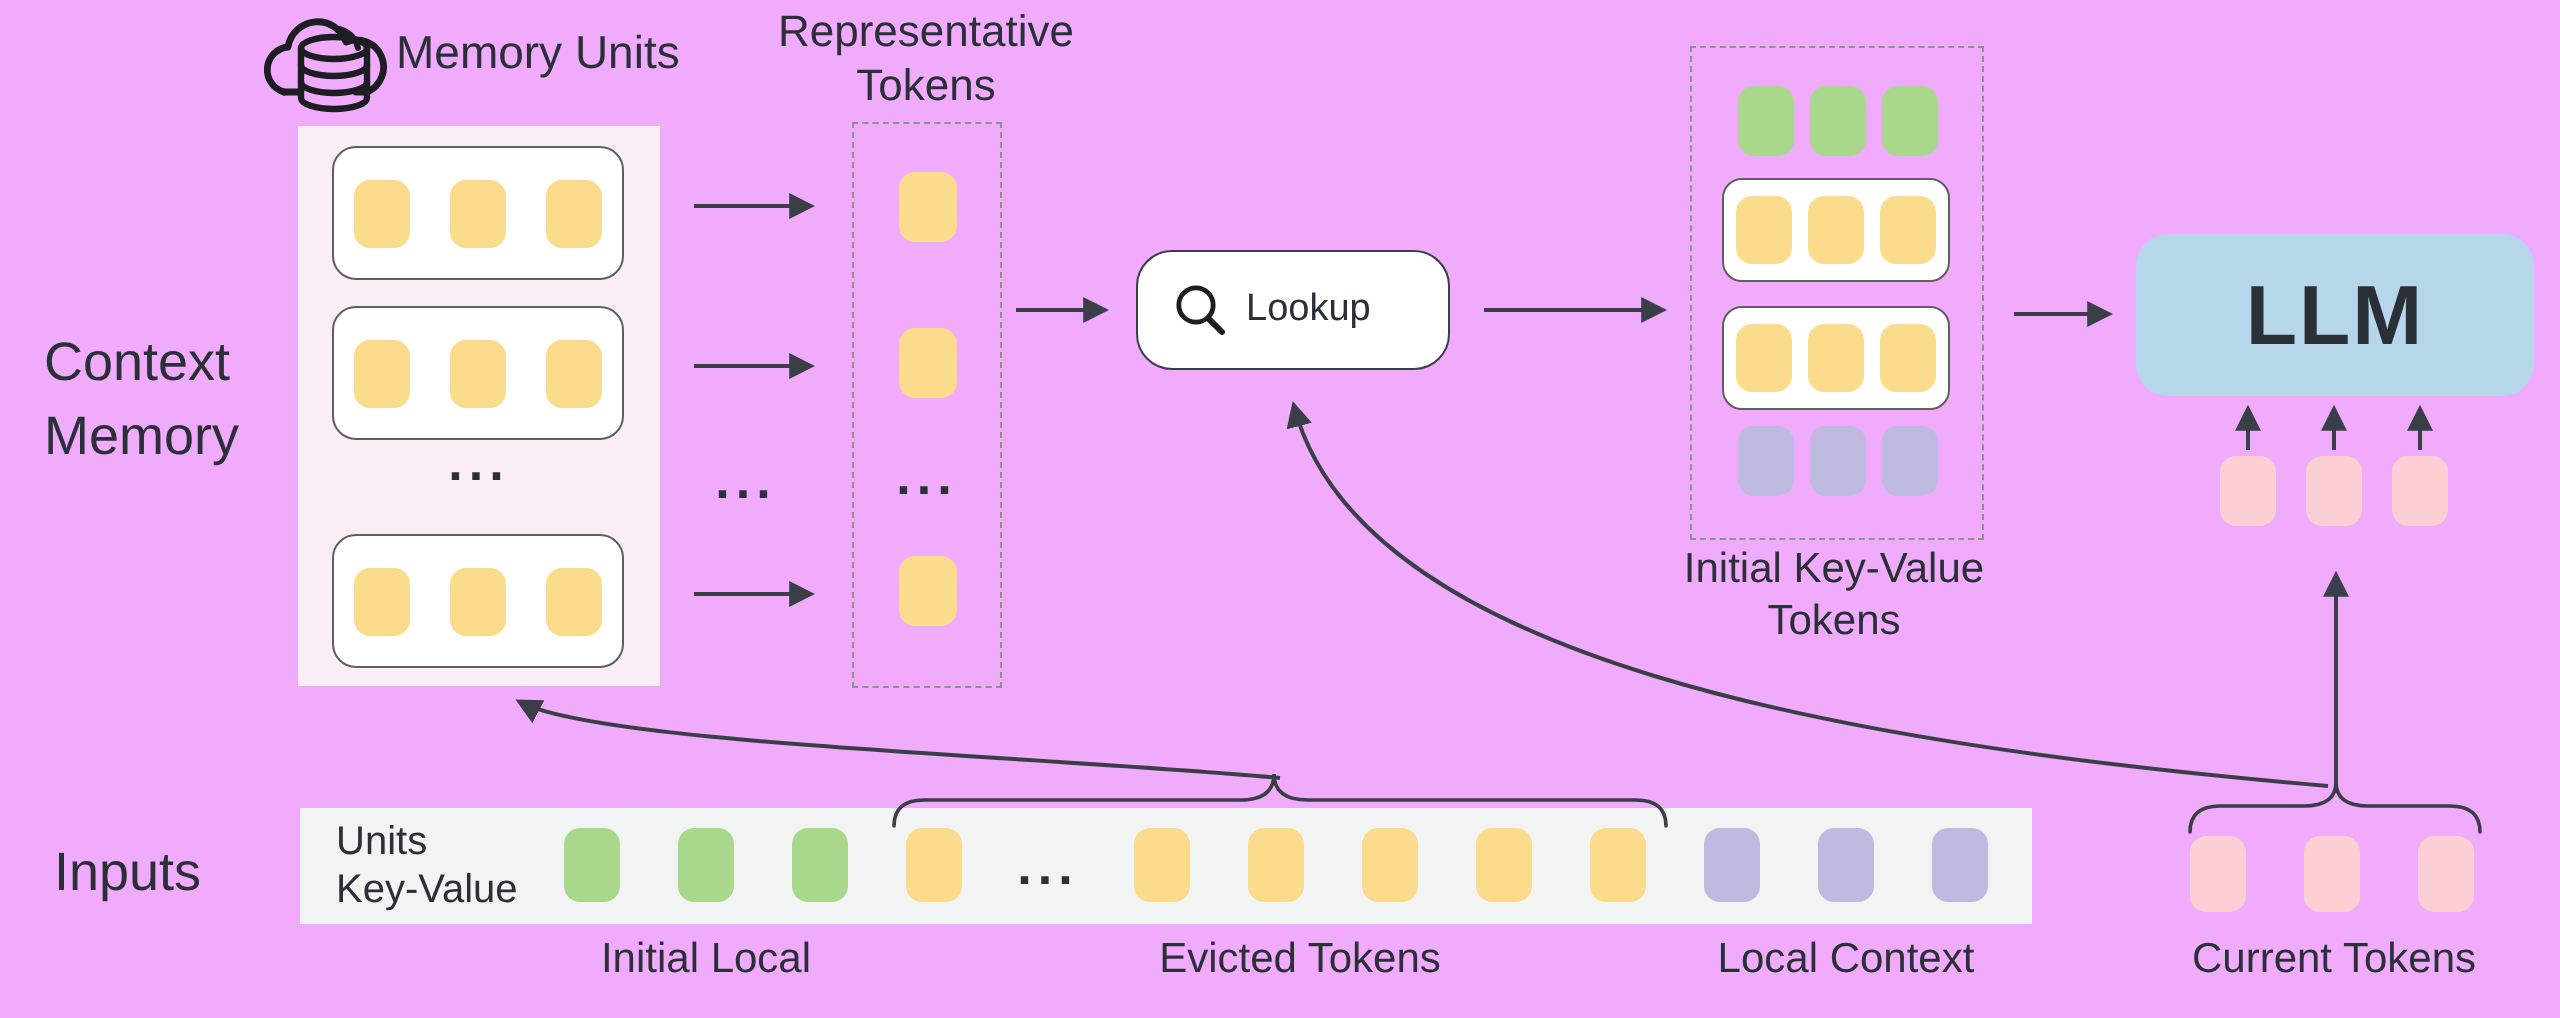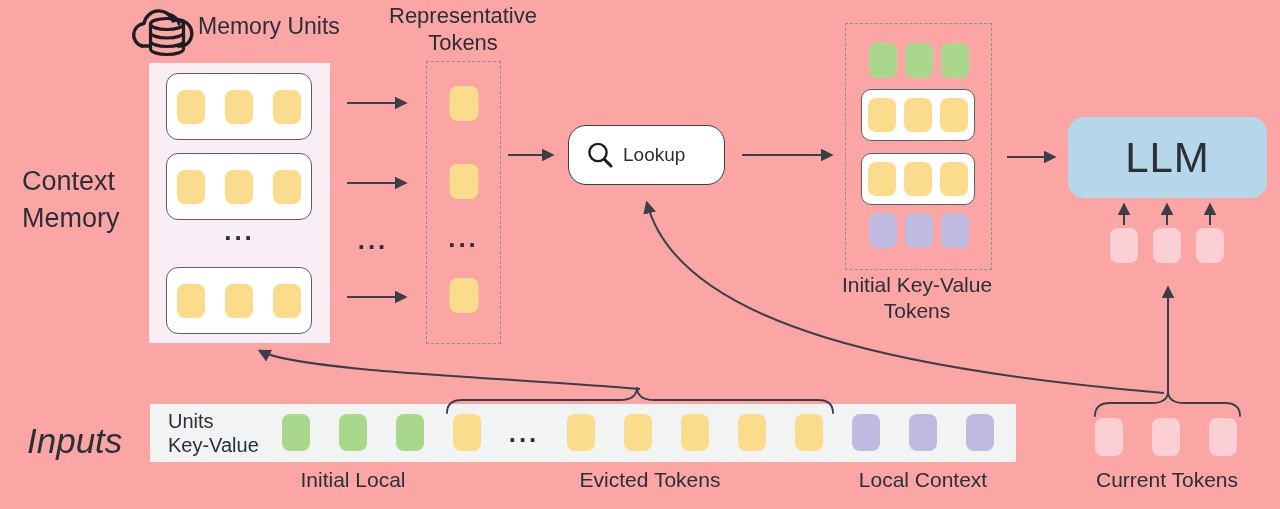--- a/index.html
+++ b/index.html
@@ -1,16 +1,16 @@
 <!DOCTYPE html>
 <html><head>
 <meta charset="utf-8">
 <style>
   html,body{margin:0;padding:0;background:#ffffff;}
-  #stage{position:relative;width:1280px;height:509px;background:#fca5a5;overflow:hidden;
+  #stage{position:relative;width:1280px;height:509px;background:#f0abfc;overflow:hidden;
          font-family:"Liberation Sans",sans-serif;color:#2b2f38;}
   .abs{position:absolute;}
   .center{text-align:center;}
   
   #memory-panel{left:149px;top:63px;width:181px;height:280px;background:#f9eef6;}
   .mem-unit{position:absolute;left:17px;width:144px;height:65px;background:#ffffff;
             border:1.4px solid #5f5f5f;border-radius:12px;display:flex;align-items:center;
             justify-content:center;gap:20px;}
   .mem-unit .cell{width:28px;height:34px;}
   #rep-box{left:426px;top:61px;width:73px;height:281px;border:1.6px dashed #8f8f8f;}
@@ -25,39 +25,39 @@
   #lookup-label{font-size:19px;}
   #cache-box{left:845px;top:23px;width:145px;height:245px;border:1.6px dashed #8f8f8f;}
   .cache-row{position:absolute;left:0;right:0;display:flex;justify-content:center;gap:8px;}
   .cache-row .cell{width:28px;height:35px;}
   .cache-subbox{position:absolute;left:15px;width:112px;height:50px;background:#ffffff;
                 border:1.4px solid #5f5f5f;border-radius:10px;display:flex;align-items:center;
                 justify-content:center;gap:8px;}
   .cache-subbox .cell{width:28px;height:34px;}
   #llm-box{left:1068px;top:117px;width:199px;height:81px;background:#b6d7ea;border-radius:16px;
            display:flex;align-items:center;justify-content:center;}
-  #llm-label{font-size:42px;font-weight:400;letter-spacing:1px;text-align:center;}
+  #llm-label{font-size:42px;font-weight:700;letter-spacing:1px;text-align:center;}
   #strip{left:150px;top:404px;width:866px;height:58px;background:#f2f4f3;}
   
   .token{border-radius:8px;display:inline-block;}
   .flexrow{display:flex;}
   #llm-tokens{left:1110px;top:228px;gap:15px;}
   #llm-tokens .cell{width:28px;height:35px;}
   #strip-tokens{left:282px;top:414px;gap:29px;}
   #strip-tokens .cell{width:28px;height:37px;}
   #current-tokens{left:1095px;top:418px;gap:29px;}
   #current-tokens .cell{width:28px;height:38px;}
   .tok-ellipsis{display:flex;align-items:center;justify-content:center;font-weight:800;
                 font-size:26px;letter-spacing:3px;color:#2b2f38;line-height:1;}
   
   #memory-units-label{left:198px;top:13px;font-size:23px;}
   #rep-label{left:383px;top:2px;width:160px;font-size:22px;line-height:27px;}
   #context-label{left:22px;top:163px;font-size:27px;line-height:37px;}
   #cache-label{left:817px;top:272px;width:200px;font-size:21px;line-height:26px;}
-  #inputs-label{left:27px;top:421px;font-size:35px;font-style:italic;}
+  #inputs-label{left:27px;top:421px;font-size:27px;}
   #past-kv-label{left:168px;top:409px;font-size:20px;line-height:24px;}
   .bottom-label{top:468px;width:200px;font-size:21px;}
   #initial-label{left:253px;}
   #evicted-label{left:550px;}
   #local-label{left:823px;}
   #current-label{left:1067px;}
   .mem-ellipsis{font-weight:800;font-size:26px;letter-spacing:3px;line-height:36px;}
   
   #overlay{position:absolute;left:0;top:0;pointer-events:none;}
   .ln{stroke:#3a3f47;stroke-width:2;fill:none;}

